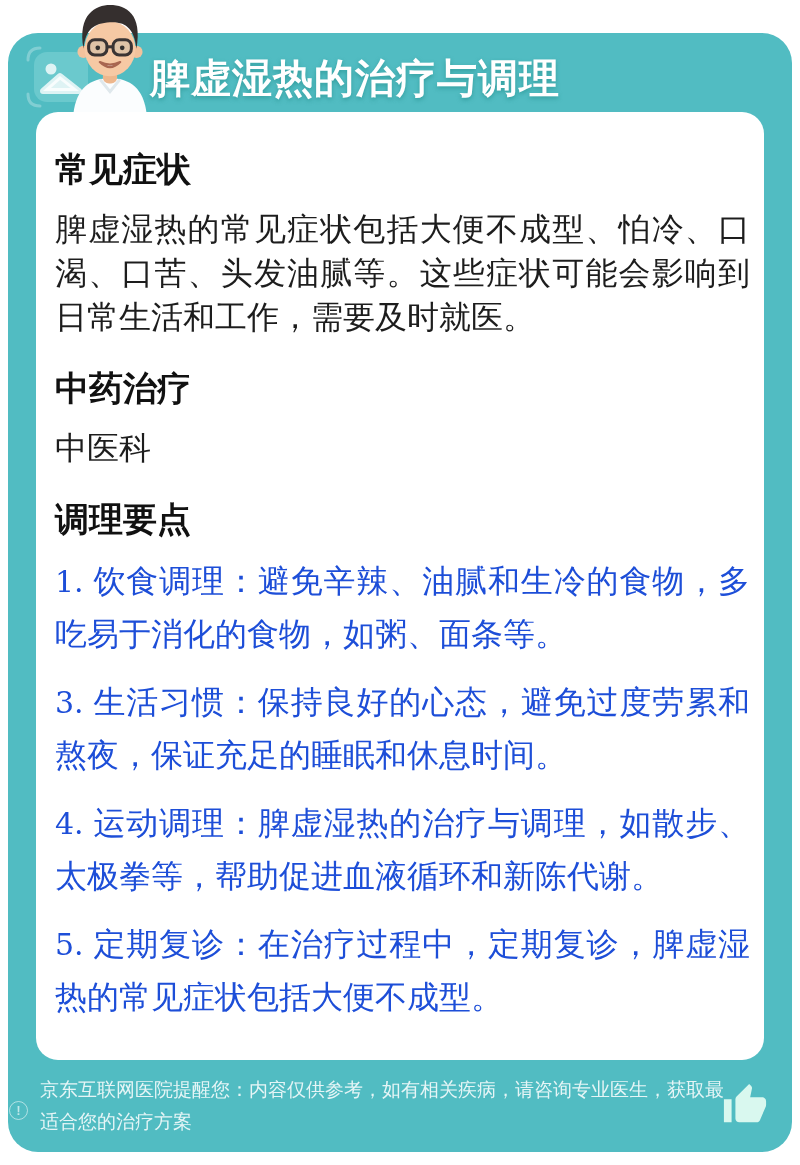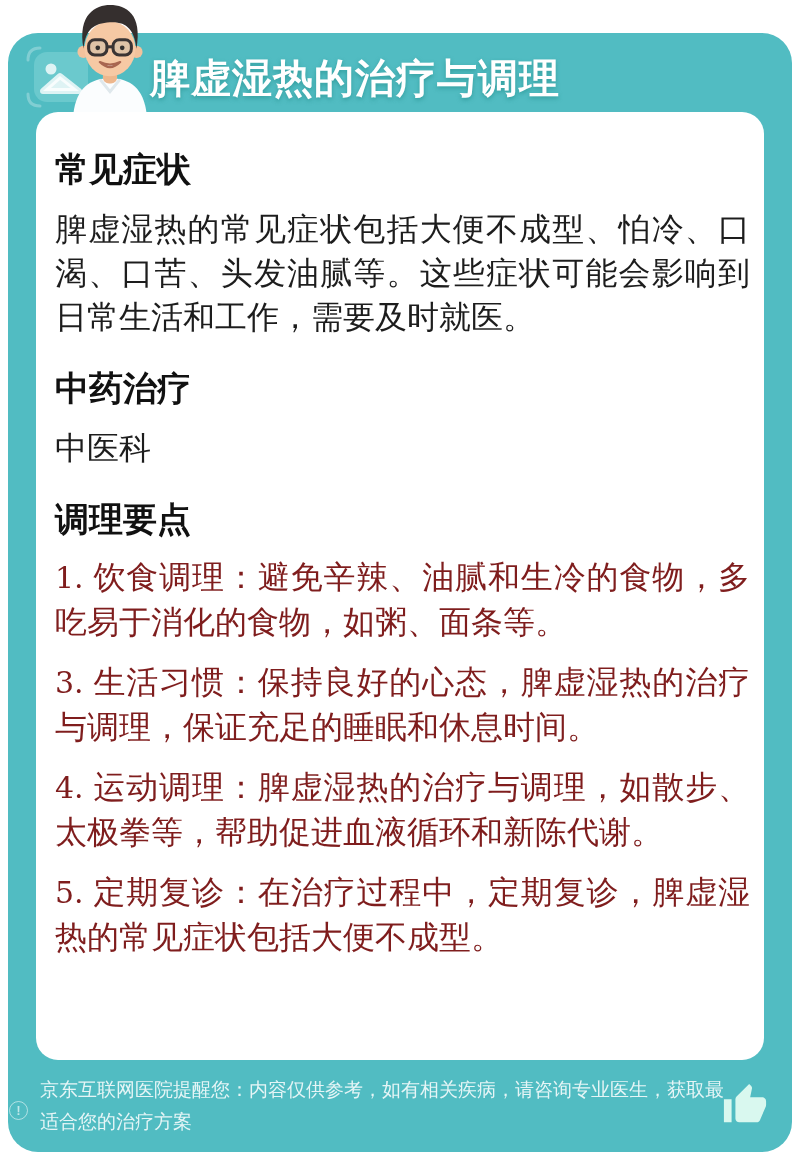--- a/index.html
+++ b/index.html
@@ -19,21 +19,21 @@
   .card h2{
     font-size:34px;line-height:39px;font-weight:bold;color:#111111;
     margin:30px 0 0 0;
   }
   .card h2.first{margin-top:0;}
   .card p.bodytext{
     font-size:32px;line-height:44px;color:#1d1d1d;margin:18px 0 0 0;
     text-align:justify;text-justify:inter-ideograph;
   }
   .card p.item{
-    font-size:32px;line-height:44px;color:#7f1d1d;margin:16px 0 0 0;
+    font-size:32px;line-height:52px;color:#1d4ed8;margin:16px 0 0 0;
     text-align:justify;text-justify:inter-ideograph;
   }
   .num{font-family:"DejaVu Serif","Liberation Serif",serif;font-size:30px;}
   .hero-title{
     position:absolute;left:150px;top:51px;font-size:40px;font-weight:bold;
     color:#ffffff;letter-spacing:1px;
     text-shadow:0 2px 4px rgba(36,141,139,0.65);
   }
   .avatar{position:absolute;left:58px;top:2px;width:104px;height:112px;}
   .photo-icon{position:absolute;left:24px;top:42px;width:74px;height:70px;}
@@ -86,21 +86,21 @@
 <div class="card">
   <h2 class="first">常见症状</h2>
   <p class="bodytext">脾虚湿热的常见症状包括大便不成型、怕冷、口渴、口苦、头发油腻等。这些症状可能会影响到日常生活和工作，需要及时就医。</p>
 
   <h2>中药治疗</h2>
   <p class="bodytext">中医科</p>
 
   <h2>调理要点</h2>
 
   <p class="item"><span class="num">1.</span> <span>饮食调理：避免辛辣、油腻和生冷的食物，多吃易于消化的食物，如粥、面条等。</span></p>
-  <p class="item"><span class="num">3.</span> <span>生活习惯：保持良好的心态，脾虚湿热的治疗与调理，保证充足的睡眠和休息时间。</span></p>
+  <p class="item"><span class="num">3.</span> <span>生活习惯：保持良好的心态，避免过度劳累和熬夜，保证充足的睡眠和休息时间。</span></p>
   <p class="item"><span class="num">4.</span> <span>运动调理：脾虚湿热的治疗与调理，如散步、太极拳等，帮助促进血液循环和新陈代谢。</span></p>
   <p class="item"><span class="num">5.</span> <span>定期复诊：在治疗过程中，定期复诊，脾虚湿热的常见症状包括大便不成型。</span></p>
 </div>
 
 <div class="footer-bar">
   <div class="info-badge">!</div>
   <div class="footer-text">京东互联网医院提醒您：内容仅供参考，如有相关疾病，请咨询专业医生，获取最适合您的治疗方案</div>
   <svg class="thumb" viewBox="0 0 24 24">
     <path fill="#d9f8ef" d="M1 21h4V9H1v12zM23 10c0-1.1-.9-2-2-2h-6.31l.95-4.57.03-.32c0-.41-.17-.79-.44-1.06L14.17 1 7.59 7.59C7.22 7.95 7 8.45 7 9v10c0 1.1.9 2 2 2h9c.83 0 1.54-.5 1.84-1.22l3.02-7.05c.09-.23.14-.47.14-.73v-2z"></path>
   </svg>

